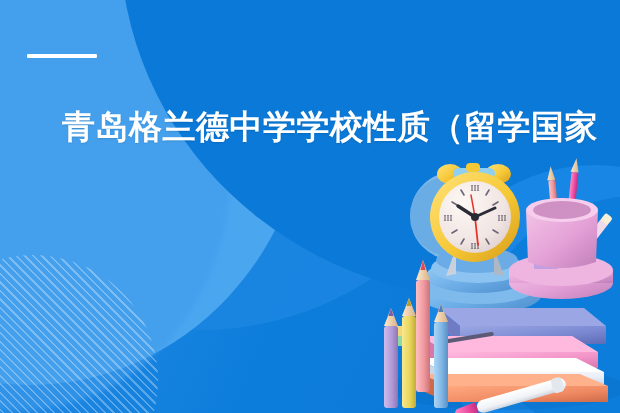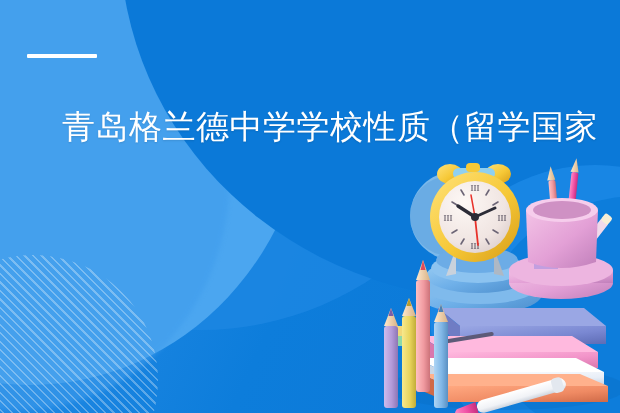--- a/index.html
+++ b/index.html
@@ -81,21 +81,21 @@
   .title-wrap{
     position:absolute;left:62px;top:101px;
     width:558px;height:54px;overflow:hidden;
   }
   .title{
     display:block;
     white-space:nowrap;
     color:#ffffff;
     font-size:33px;
     line-height:52px;
-    font-weight:normal;
+    font-weight:bold;
     letter-spacing:.5px;
     text-shadow:0 1px 2px rgba(0,0,0,.12);
   }
 
   
   .illus{
     position:absolute;
     left:358px;top:150px;width:268px;height:263px;
   }
   .illus svg{display:block;width:268px;height:263px;}

